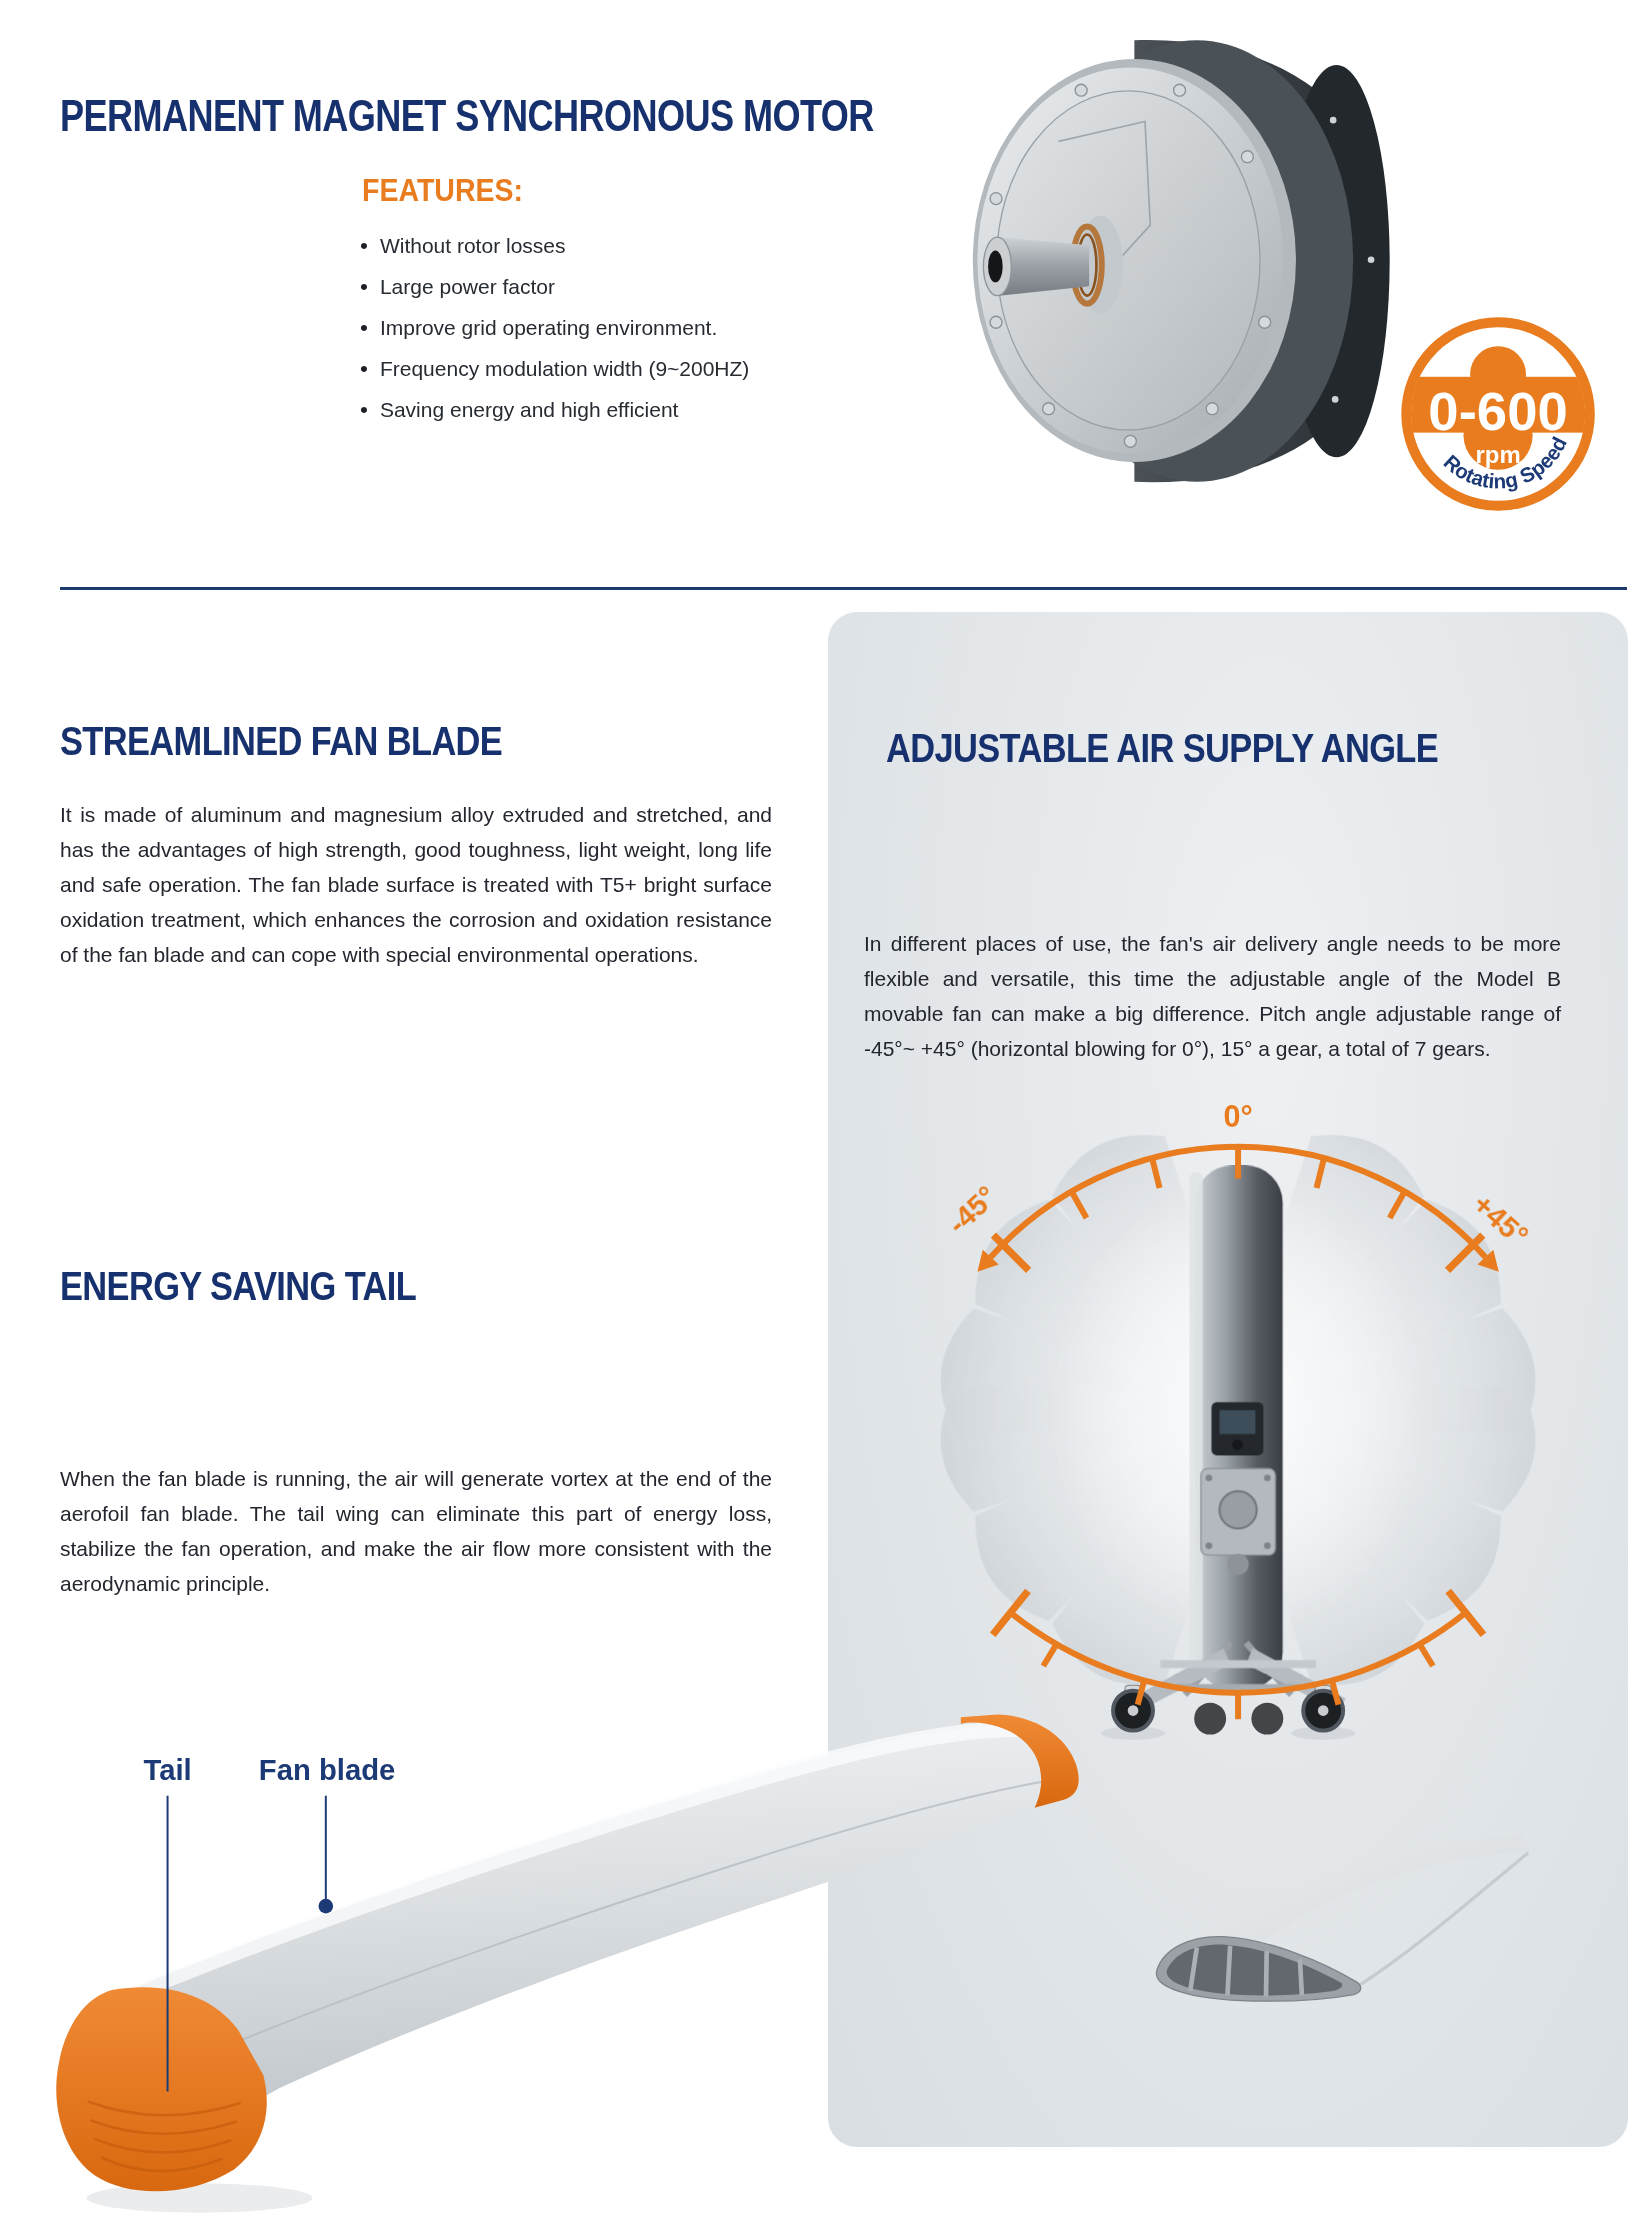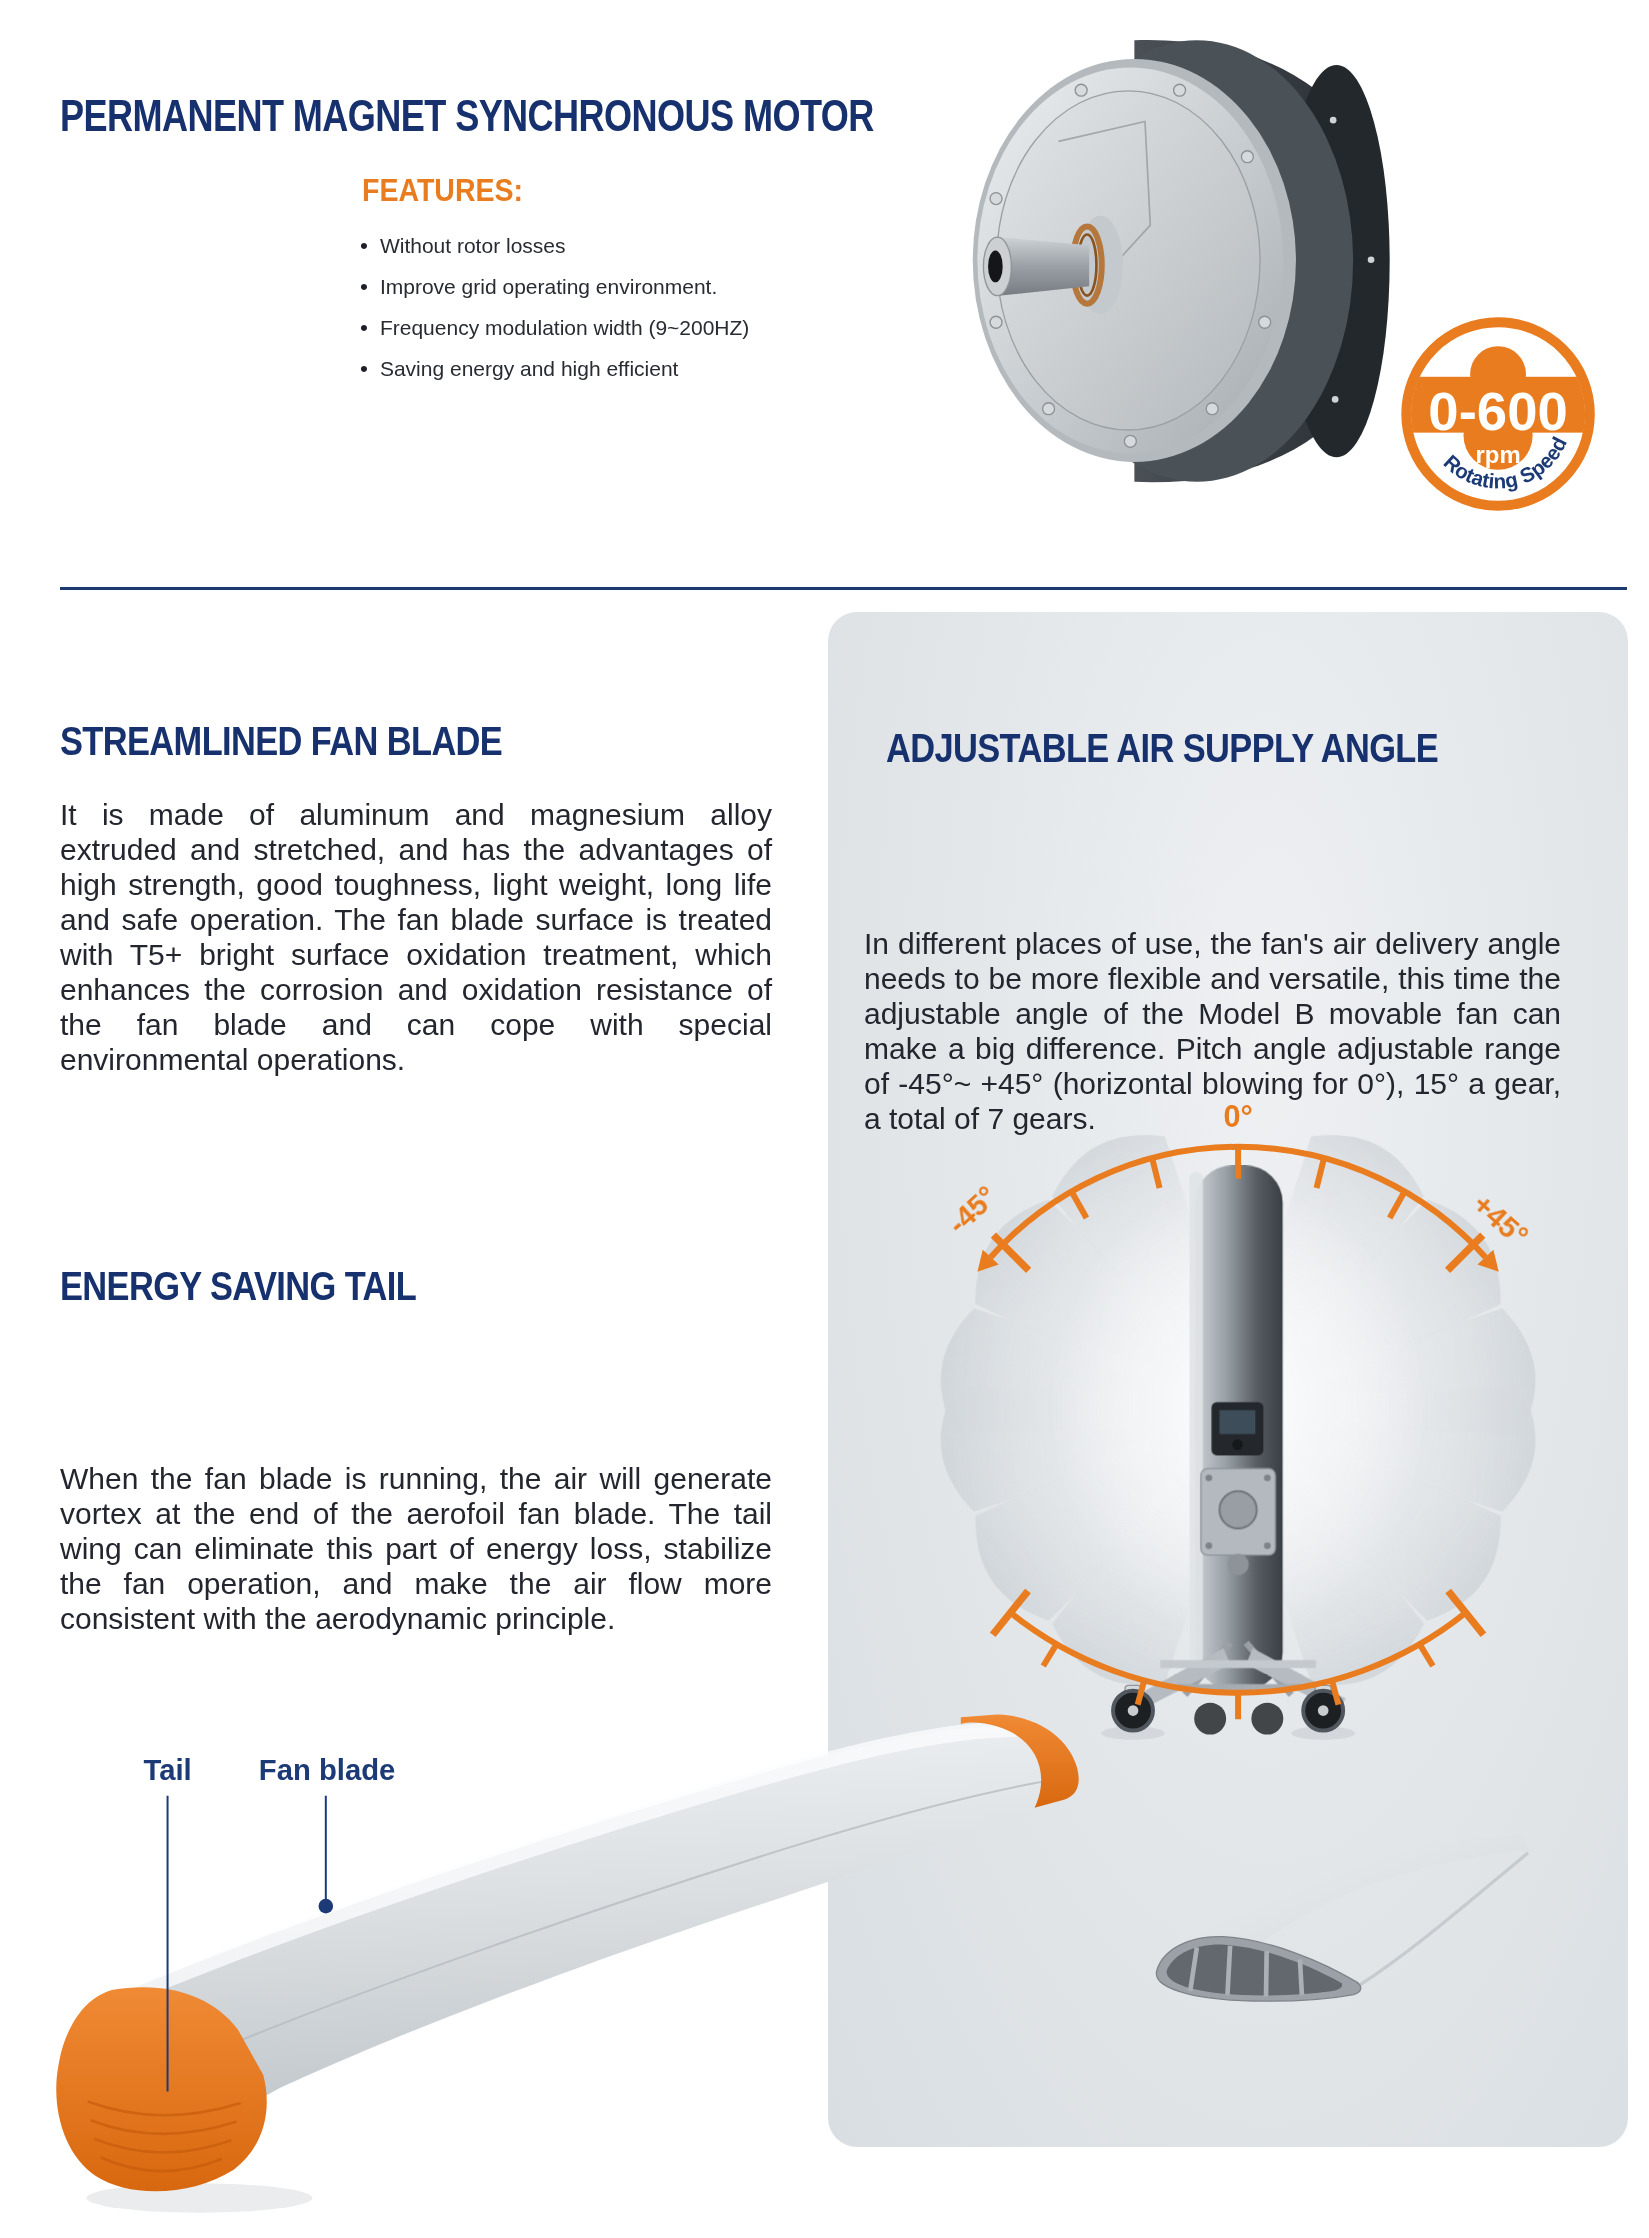--- a/index.html
+++ b/index.html
@@ -15,21 +15,21 @@
   #h-fanblade{left:60px;top:697px;}
   #h-airsupply{left:886px;top:704px;}
   #h-energytail{left:60px;top:1242px;}
 
   .features-label{position:absolute;left:362px;top:149px;font-size:31px;font-weight:bold;
       color:#e87c1e;transform:scaleX(.92);transform-origin:left top;white-space:nowrap;}
   .features-list{position:absolute;left:360px;top:201px;margin:0;padding:0;list-style:none;}
   .features-list li{font-size:21px;line-height:41px;color:#272b32;white-space:nowrap;}
   .features-list li::before{content:"\2022";font-size:22.6px;margin-right:12px;color:#1d2127;}
 
-  .para{position:absolute;font-size:30px;line-height:35px;color:#23262e;
+  .para{position:absolute;font-size:21px;line-height:35px;color:#23262e;
         text-align:justify;margin:0;}
   #p-fanblade{left:60px;top:773px;width:712px;}
   #p-airsupply{left:864px;top:902px;width:697px;}
   #p-energytail{left:60px;top:1437px;width:712px;}
 
   .divider{position:absolute;left:60px;top:563px;width:1567px;height:2.7px;background:#1d3a6e;}
 
   .panel{position:absolute;left:828px;top:612px;width:800px;height:1535px;border-radius:29px;
          background:radial-gradient(ellipse at 55% 28%, #eef0f2 0%, #e2e6e9 55%, #d9dee2 100%);
          z-index:1;}
@@ -265,20 +265,21 @@
       <text x="492" y="2676" text-anchor="middle" font-size="44" font-weight="bold" fill="#1c3a76">Fan blade</text>
     </g>
   </svg>
 
   <div class="txt-blocks">
     <div class="h1">PERMANENT MAGNET SYNCHRONOUS MOTOR</div>
 
     <div class="features-label">FEATURES:</div>
     <ul class="features-list">
       <li>Without rotor losses</li>
+      <li>Large power factor</li>
       <li>Improve grid operating environment.</li>
       <li>Frequency modulation width (9~200HZ)</li>
       <li>Saving energy and high efficient</li>
     </ul>
 
     <div class="divider"></div>
 
     <div class="h2" id="h-fanblade">STREAMLINED FAN BLADE</div>
     <p class="para" id="p-fanblade">It is made of aluminum and magnesium alloy extruded and stretched, and has the advantages of high strength, good toughness, light weight, long life and safe operation. The fan blade surface is treated with T5+ bright surface oxidation treatment, which enhances the corrosion and oxidation resistance of the fan blade and can cope with special environmental operations.</p>
 

